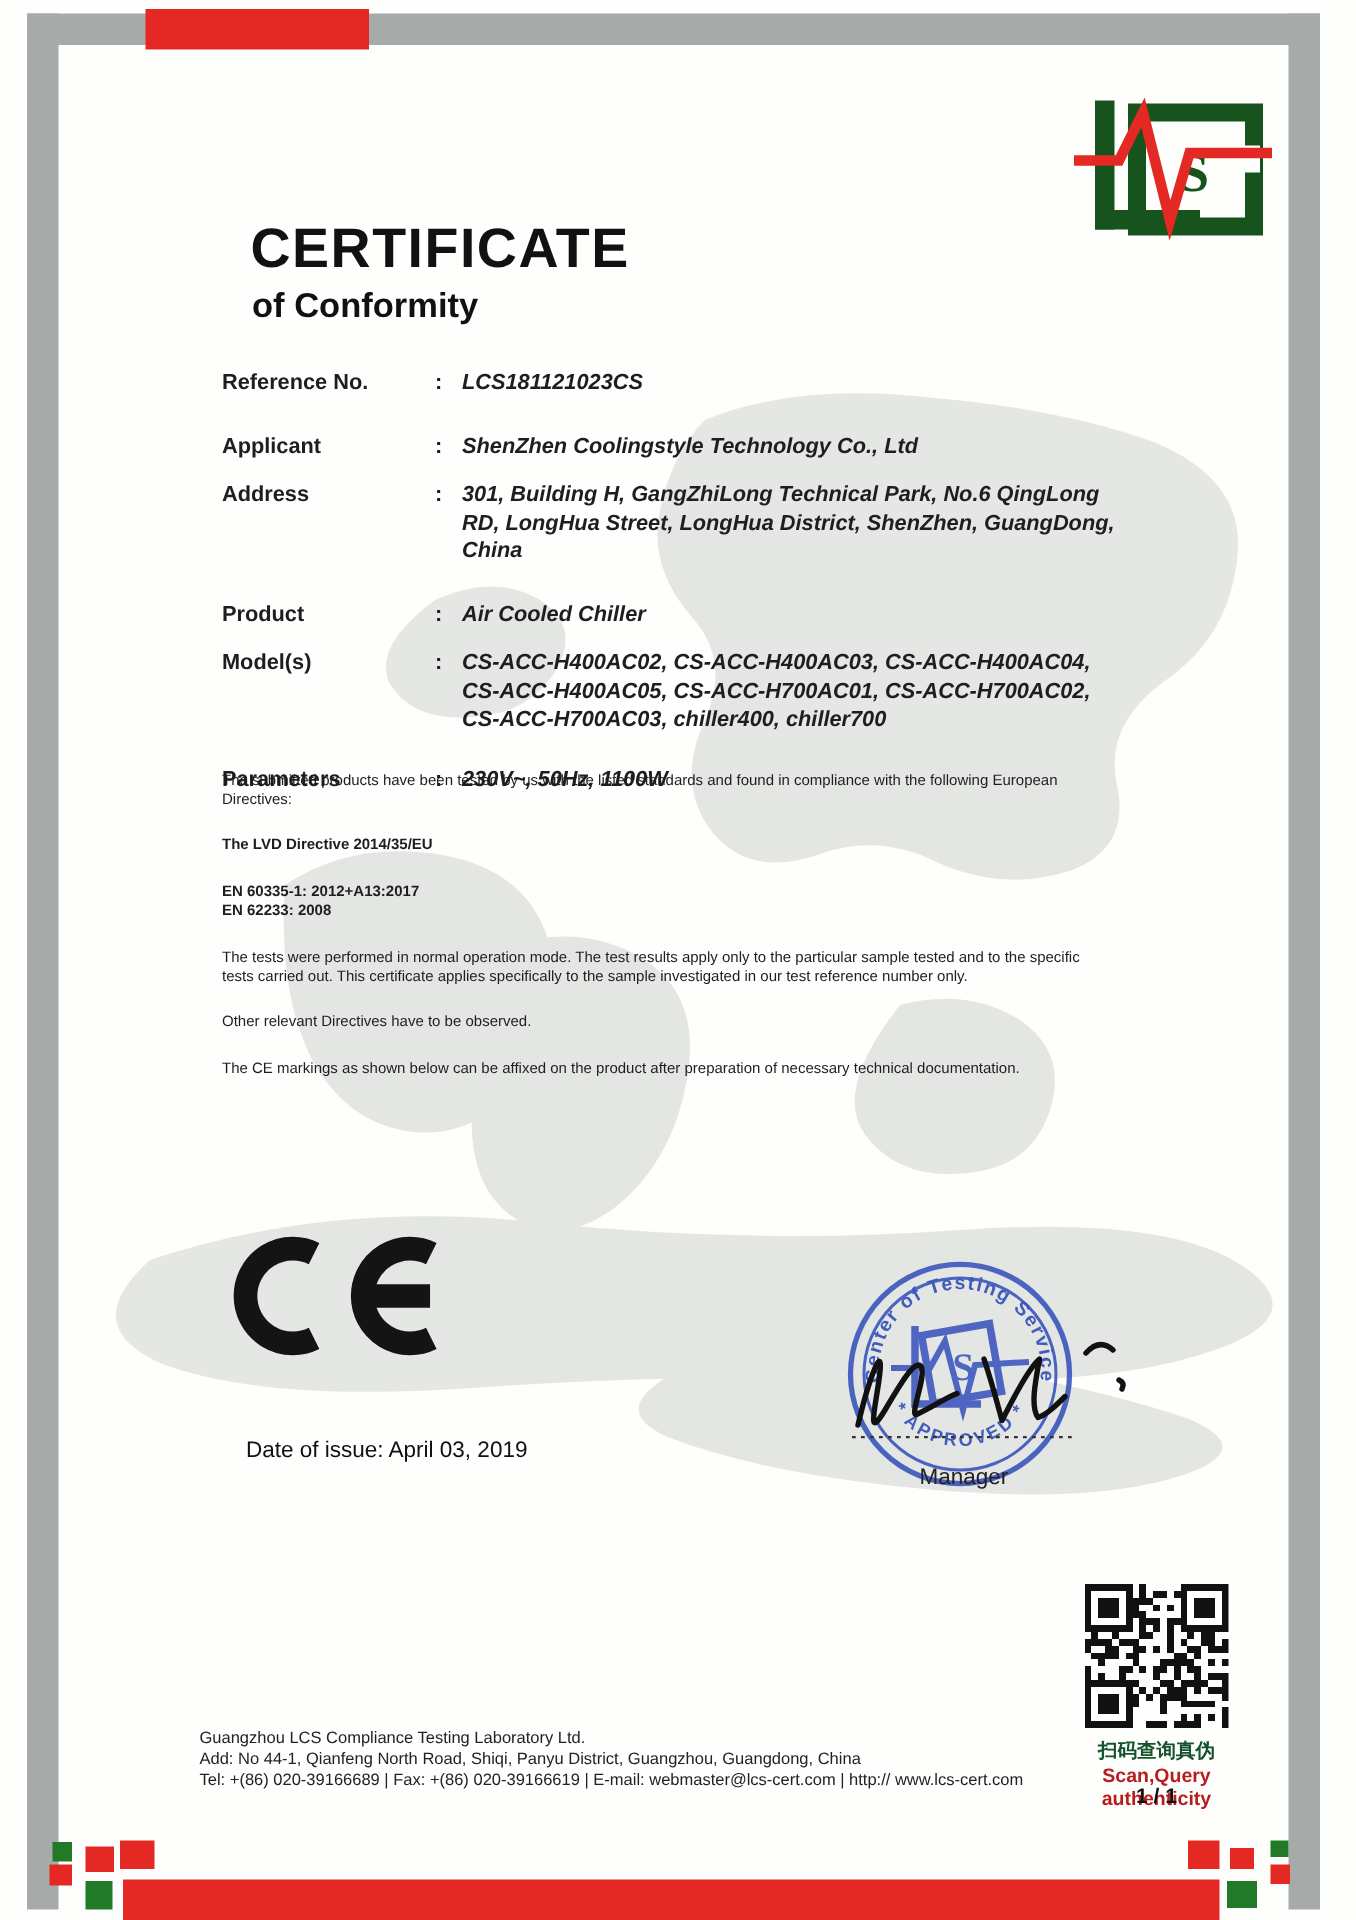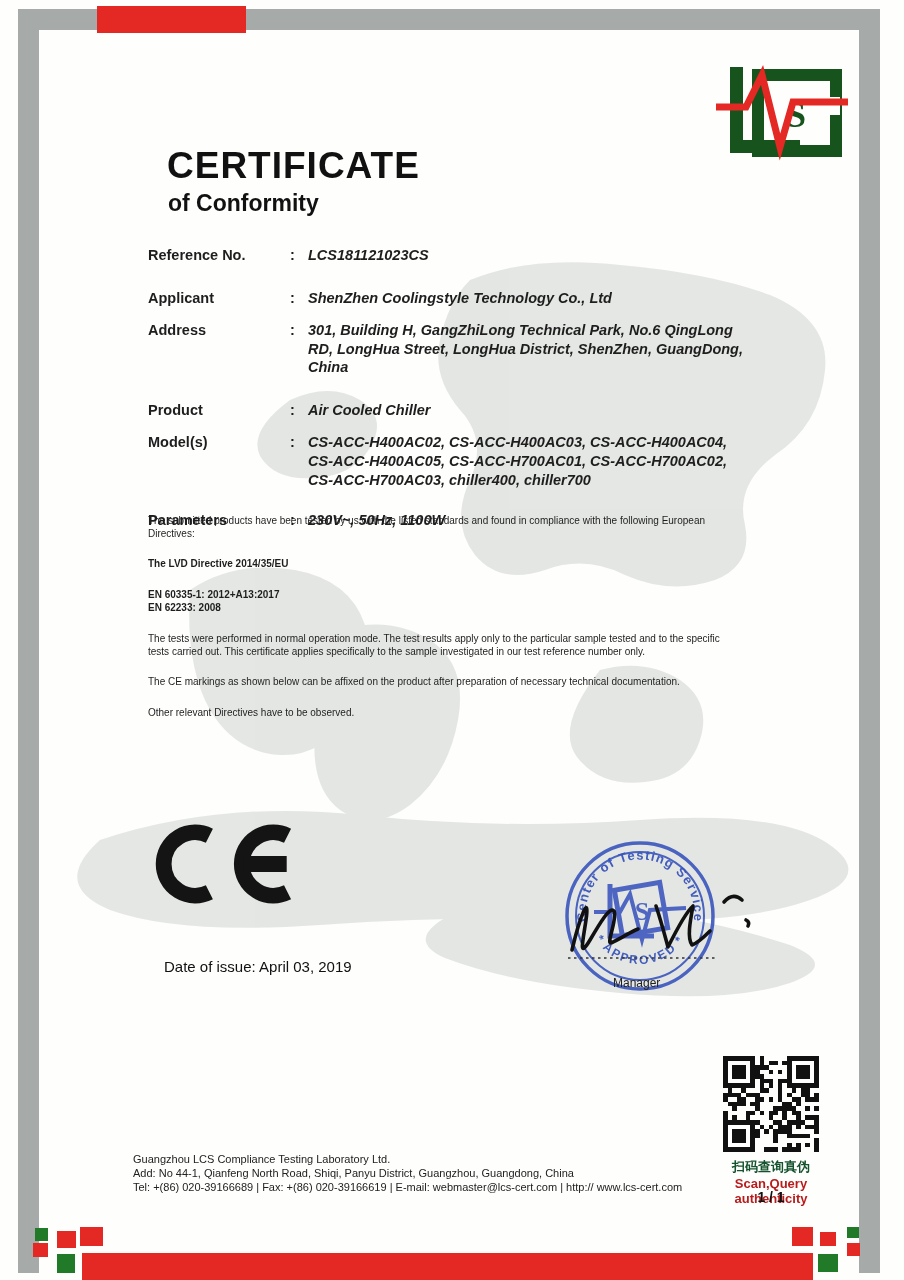--- a/index.html
+++ b/index.html
@@ -36,21 +36,21 @@
 
   .bodyblock { position:absolute; left:148px; top:514px; width:586px; font-size:10px; line-height:1.32; }
   .para  { margin-bottom:17px; }
   .bold  { font-weight:bold; }
 
   .ce-mark  { position:absolute; left:147px; top:812px; }
   .dateline { position:absolute; left:164px; top:958px; font-size:15px; font-weight:normal; color:#111; }
 
   .stamp    { position:absolute; left:536px; top:836px; width:230px; height:165px; }
   .signature{ position:absolute; left:556px; top:886px; width:230px; height:90px; }
-  .manager  { position:absolute; left:613px; top:976px; font-size:12px; color:#222; }
+  .manager  { position:absolute; left:613px; top:976px; font-size:15px; color:#222; }
 
   .qr-wrap  { position:absolute; left:716px; top:1056px; width:110px; text-align:center; }
   .qr-box   { width:96px; height:96px; margin:0 auto; }
   .qr-cap-zh{ margin-top:6px; font-size:13px; font-weight:bold; color:#14532d; }
   .qr-cap-en{ font-size:13px; font-weight:bold; color:#b91c1c; }
   .pagenum  { position:absolute; left:716px; top:1189px; width:110px; text-align:center;
               font-size:14px; font-weight:bold; color:#111; }
 
   .footer { position:absolute; left:133px; top:1152px; width:560px; font-size:11px; line-height:1.28; color:#222; }
 </style>
@@ -137,22 +137,22 @@
     </div>
 
     <div class="bodyblock">
       <div class="para">The submitted products have been tested by us with the listed standards and found in compliance with the following European Directives:</div>
       <div class="para bold">The LVD Directive 2014/35/EU</div>
       <div class="para" style="margin-bottom:18px;">
         <div class="bold">EN 60335-1: 2012+A13:2017</div>
         <div class="bold">EN 62233: 2008</div>
       </div>
       <div class="para">The tests were performed in normal operation mode. The test results apply only to the particular sample tested and to the specific tests carried out. This certificate applies specifically to the sample investigated in our test reference number only.</div>
+      <div class="para">Other relevant Directives have to be observed.</div>
       <div class="para">The CE markings as shown below can be affixed on the product after preparation of necessary technical documentation.</div>
-      <div class="para">Other relevant Directives have to be observed.</div>
     </div>
 
     <svg class="ce-mark" width="158" height="104" viewBox="0 0 190 122">
       <g stroke="#141414" stroke-width="19" fill="none">
         <path d="M 75 27 A 38 38 0 1 0 75 95"></path>
         <g transform="translate(94,0)">
           <path d="M 75 27 A 38 38 0 1 0 75 95"></path>
           <path d="M 22 61 H 74"></path>
         </g>
       </g>

